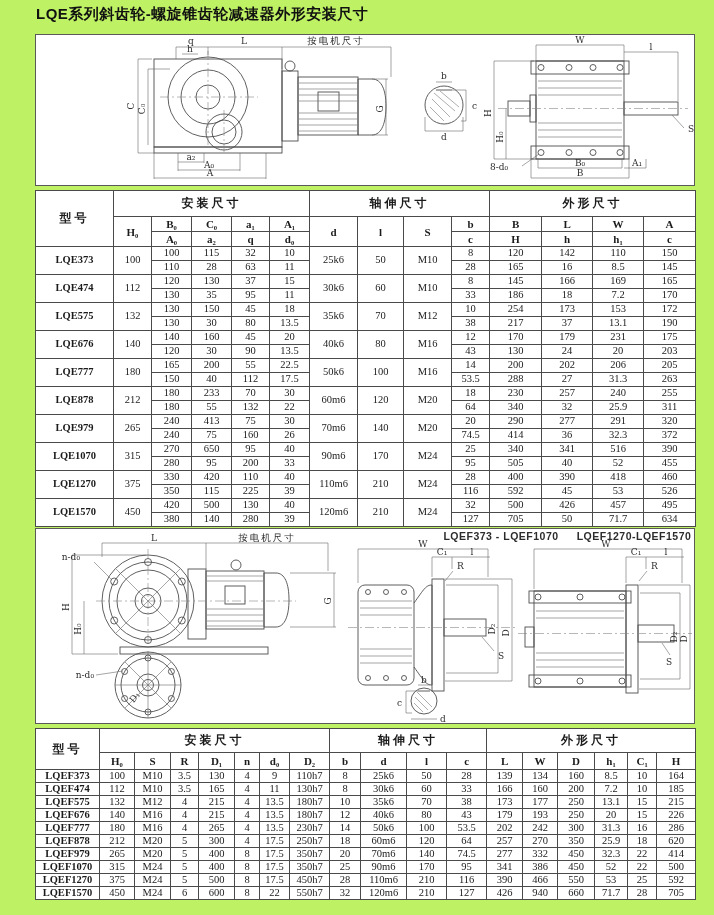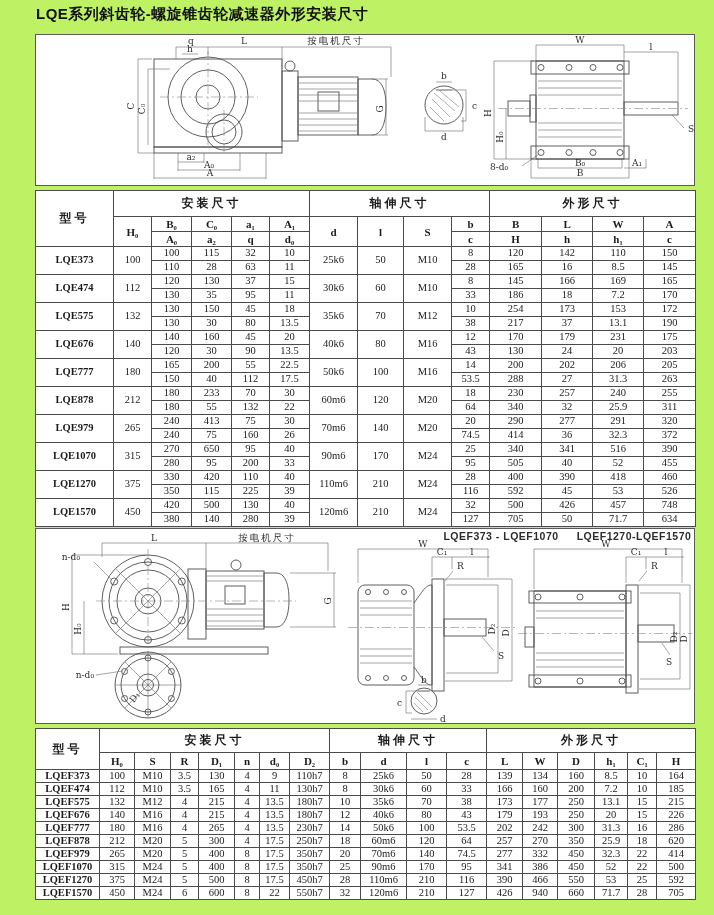--- a/index.html
+++ b/index.html
@@ -492,21 +492,21 @@
           <td>500</td>
           <td>130</td>
           <td>40</td>
           <td rowspan="2">120m6</td>
           <td rowspan="2">210</td>
           <td rowspan="2">M24</td>
           <td>32</td>
           <td>500</td>
           <td>426</td>
           <td>457</td>
-          <td>748</td>
+          <td>495</td>
         </tr>
         <tr>
           <td>380</td>
           <td>140</td>
           <td>280</td>
           <td>39</td>
           <td>127</td>
           <td>705</td>
           <td>50</td>
           <td>71.7</td>

